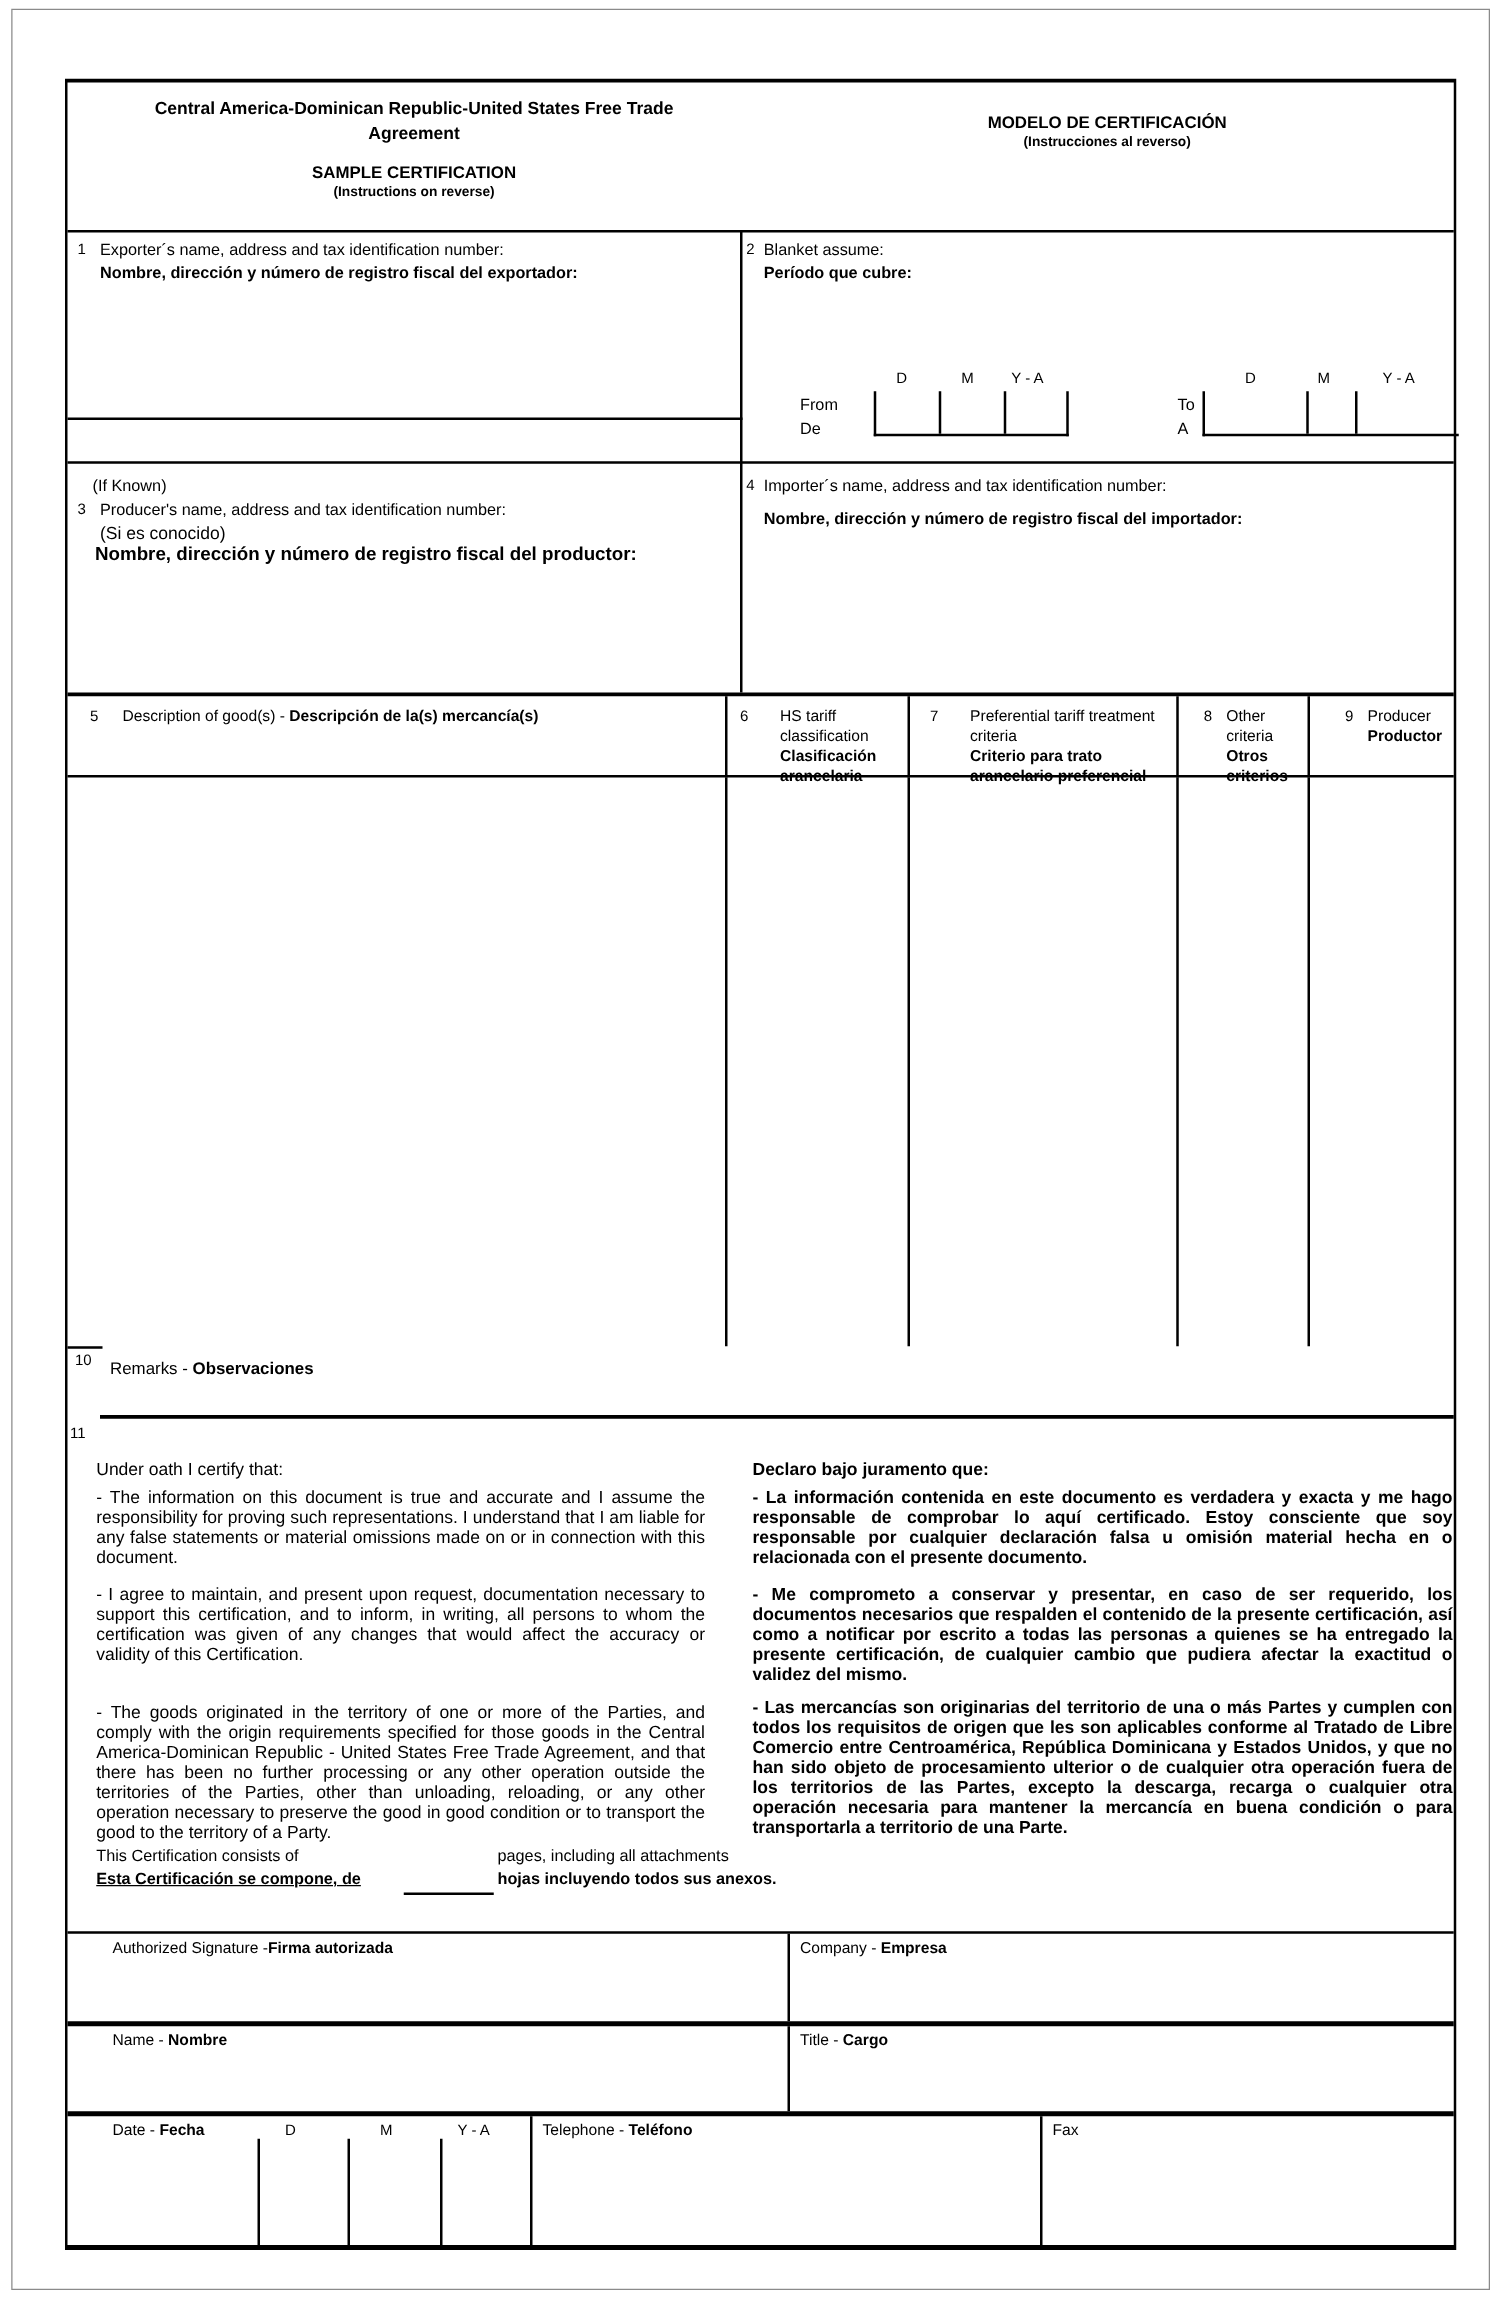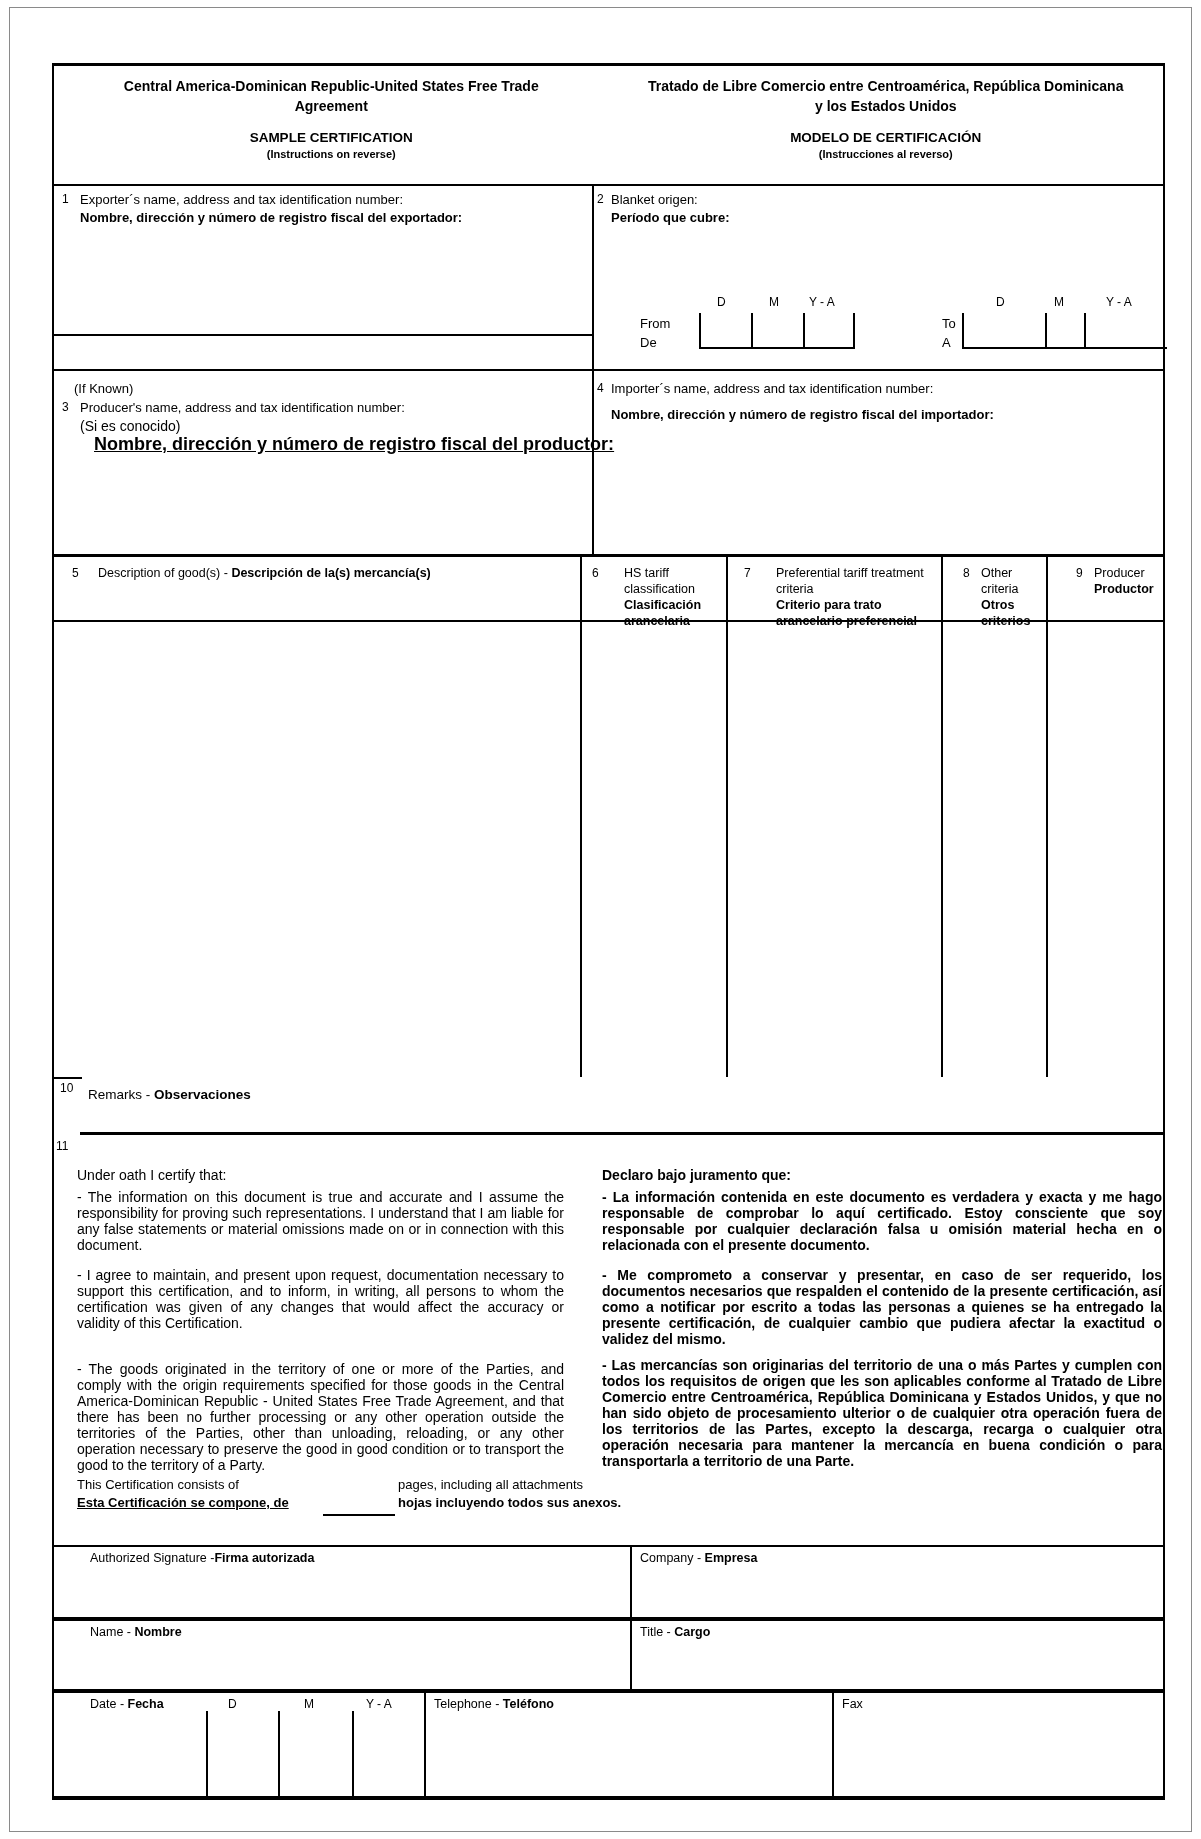--- a/index.html
+++ b/index.html
@@ -53,37 +53,36 @@
 
   <div id="form">
 
     <div id="hdr" class="abs">
       <div class="hdr-half">
         <div class="hdr-title">Central America-Dominican Republic-United States Free Trade Agreement</div>
         <div class="hdr-sub">SAMPLE CERTIFICATION</div>
         <div class="hdr-note">(Instructions on reverse)</div>
       </div>
       <div class="hdr-half">
-        <div class="hdr-title">Tratado de Libre Comercio entre Centroamérica, República Dominicana y los Estados Unidos</div>
         <div class="hdr-sub">MODELO DE CERTIFICACIÓN</div>
         <div class="hdr-note">(Instrucciones al reverso)</div>
       </div>
     </div>
 
     <div class="abs vline" style="left:538px;top:118px;height:370px;"></div>
     <div class="abs" style="left:0;top:268px;width:540px;height:2px;background:#000;"></div>
     <div class="abs hline" style="top:303px;"></div>
 
     <div class="abs num" style="left:8px;top:126px;">1</div>
     <div class="abs lbl" style="left:26px;top:126px;">Exporter´s name, address and tax identification number:</div>
     <div class="abs lbl b" style="left:26px;top:144px;">Nombre, dirección y número de registro fiscal del exportador:</div>
     <div class="abs" style="left:2px;top:165px;width:534px;height:100px;"></div>
 
     <div class="abs num" style="left:543px;top:126px;">2</div>
-    <div class="abs lbl" style="left:557px;top:126px;">Blanket origen:</div>
+    <div class="abs lbl" style="left:557px;top:126px;">Blanket assume:</div>
     <div class="abs lbl b" style="left:557px;top:144px;">Período que cubre:</div>
 
     <div class="abs lbl" style="left:586px;top:250px;">From</div>
     <div class="abs lbl" style="left:586px;top:269px;">De</div>
     <div class="abs bp-lbl" style="left:663px;top:229px;">D</div>
     <div class="abs bp-lbl" style="left:715px;top:229px;">M</div>
     <div class="abs bp-lbl" style="left:755px;top:229px;">Y - A</div>
     <div class="abs bp-group" style="left:645px;top:247px;width:156px;height:36px;border:solid #000;border-width:0 2px 2px 2px;">
       <div class="bp-cell" style="flex:0 0 50px;"></div>
       <div class="bp-cell" style="flex:0 0 52px;border-left:2px solid #000;"></div>
@@ -98,21 +97,21 @@
     <div class="abs bp-group" style="left:908px;top:247px;width:205px;height:36px;border:solid #000;border-width:0 0 2px 2px;">
       <div class="bp-cell" style="flex:0 0 81px;"></div>
       <div class="bp-cell" style="flex:0 0 39px;border-left:2px solid #000;"></div>
       <div class="bp-cell" style="flex:1 1 auto;border-left:2px solid #000;"></div>
     </div>
 
     <div class="abs lbl" style="left:20px;top:315px;">(If Known)</div>
     <div class="abs num" style="left:8px;top:334px;">3</div>
     <div class="abs lbl" style="left:26px;top:334px;">Producer's name, address and tax identification number:</div>
     <div class="abs lbl" style="left:26px;top:352px;font-size:14px;">(Si es conocido)</div>
-    <div class="abs lbl b" style="left:40px;top:370px;font-size:18px;text-decoration:underline;">Nombre, dirección y número de registro fiscal del  productor:</div>
+    <div class="abs lbl b" style="left:22px;top:370px;font-size:15px;">Nombre, dirección y número de registro fiscal del  productor:</div>
     <div class="abs" style="left:2px;top:392px;width:534px;height:94px;"></div>
 
     <div class="abs num" style="left:543px;top:315px;">4</div>
     <div class="abs lbl" style="left:557px;top:315px;">Importer´s name, address and tax identification number:</div>
     <div class="abs lbl b" style="left:557px;top:341px;">Nombre, dirección y número de registro fiscal del importador:</div>
     <div class="abs" style="left:542px;top:365px;width:565px;height:120px;"></div>
 
     <div class="abs hline" style="top:488px;height:3px;"></div>
     <div id="tbl-head" class="abs">
       <div class="tcell" style="flex:0 0 526px;">

